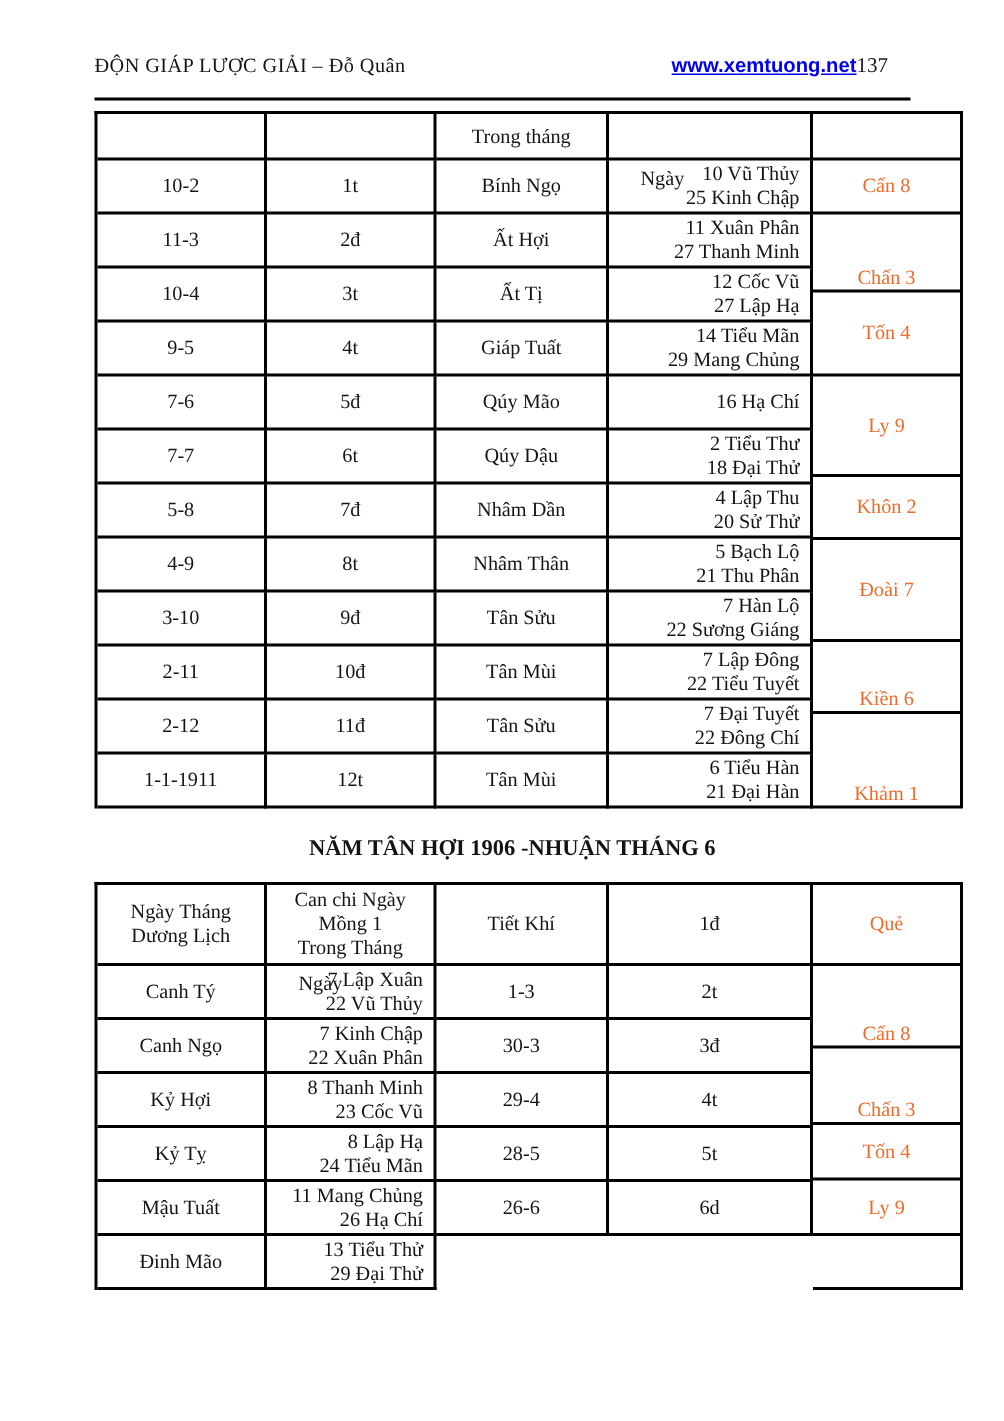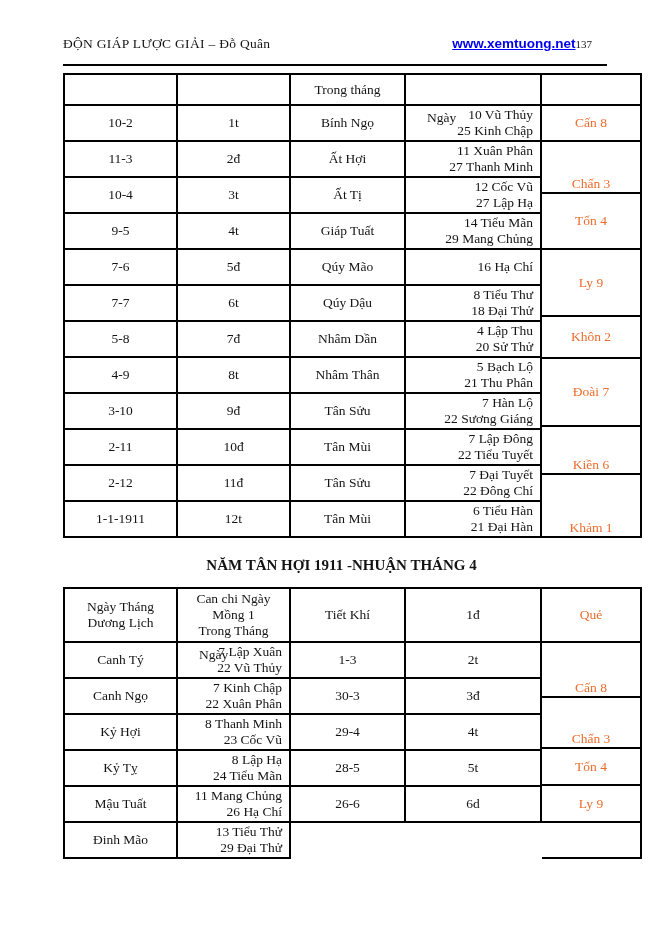--- a/index.html
+++ b/index.html
@@ -19,21 +19,21 @@
     font-size: 13.5px;
   }
   .doc-title { letter-spacing: 0.3px; }
   .hdr-right { padding-right: 72px; white-space: nowrap; }
   .site-link {
     font-family: "Liberation Sans", "DejaVu Sans", sans-serif;
     font-weight: bold; font-size: 13.5px;
     color: var(--link, #0000f0);
     text-decoration: underline;
   }
-  .pagenum { font-size: 11px; }
+  .pagenum { font-size: 14px; }
   .rule { height: 0; border-top: 2px solid #000; width: 544px; margin-top: 12px; }
 
   
   .tbl { display: flex; }
   .t1 { margin-top: 7px; }
   .mg {
     display: grid;
     border-top: 2px solid #000; border-left: 2px solid #000;
   }
   .mg1 { grid-template-columns: 113px 113px 115px 136px; grid-template-rows: 31px repeat(12, 36px); }
@@ -128,21 +128,21 @@
       <div class="cell">Qúy Mão</div>
       <div class="cell c-tk">
         <span class="ln">16 Hạ Chí</span>
         <span class="ln"></span>
       </div>
 
       <div class="cell">7-7</div>
       <div class="cell">6t</div>
       <div class="cell">Qúy Dậu</div>
       <div class="cell c-tk">
-        <span class="ln">8 Tiểu Thư</span>
+        <span class="ln">2 Tiểu Thư</span>
         <span class="ln">18 Đại Thử</span>
       </div>
 
       <div class="cell">5-8</div>
       <div class="cell">7đ</div>
       <div class="cell">Nhâm Dần</div>
       <div class="cell c-tk">
         <span class="ln">4 Lập Thu</span>
         <span class="ln">20 Sử Thử</span>
       </div>
@@ -210,21 +210,21 @@
         </div>
       <div class="qcell vt" style="height:48px">
           <span>Kiền 6</span>
         </div>
       <div class="qcell vt" style="height:63px">
           <span>Khảm 1</span>
         </div>
     </div>
   </div>
 
-  <div class="sec-title">NĂM TÂN HỢI 1911 -NHUẬN THÁNG 4</div>
+  <div class="sec-title">NĂM TÂN HỢI 1906 -NHUẬN THÁNG 6</div>
 
   <div class="tbl t2">
     <div class="mg mg2">
       <div class="cell hc">
         <span>Ngày Tháng</span>
         <span>Dương Lịch</span>
       </div>
       <div class="cell hc">
         <span>Can chi Ngày</span>
         <span>Mồng 1</span>

